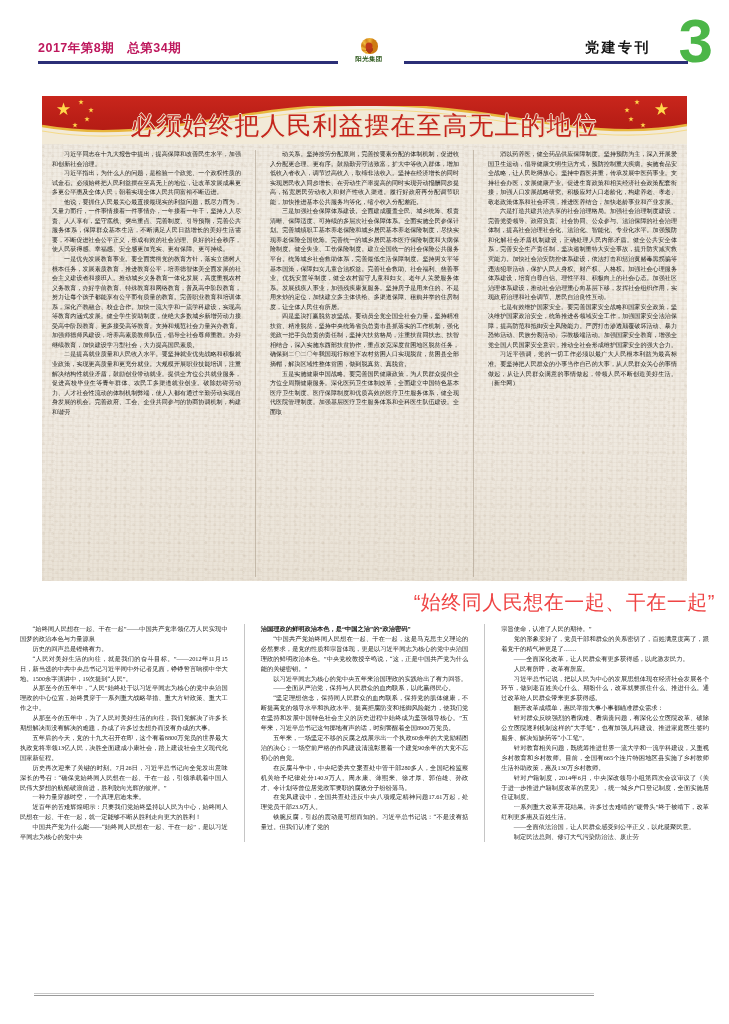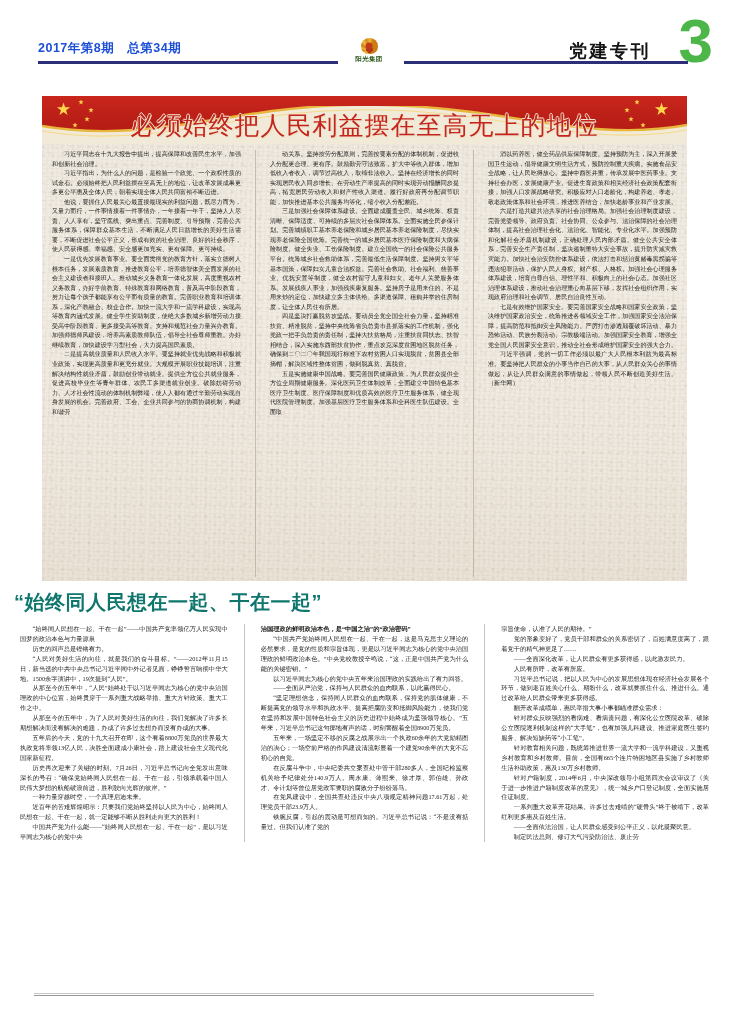--- a/index.html
+++ b/index.html
@@ -13,21 +13,21 @@
   }
   .page{position:relative;width:729px;height:1024px;box-sizing:border-box;}
 
   
   .masthead{
     position:absolute;left:0;top:40px;width:729px;height:52px;
   }
   .mast-issue{
     position:absolute;left:38px;top:0px;
     font-family:"Liberation Sans","DejaVu Sans",sans-serif;
-    font-weight:bold;font-size:12.5px;color:#1d4ed8;letter-spacing:0.5px;
+    font-weight:bold;font-size:12.5px;color:#be185d;letter-spacing:0.5px;
     white-space:nowrap;
   }
   .mast-rule-left{
     position:absolute;left:38px;top:21px;width:300px;height:2.5px;
     background:#2b2f77;
   }
   .mast-rule-right{
     position:absolute;left:404px;top:21px;width:284px;height:2.5px;
     background:#2b2f77;
   }
@@ -50,21 +50,21 @@
     width:7px;height:7px;border-radius:50%;background:#c0391a;
   }
   .logo-word{
     margin-top:1px;font-family:"Liberation Sans","DejaVu Sans",sans-serif;
     font-size:6.2px;font-weight:bold;color:#2f5a1e;letter-spacing:0.3px;
     white-space:nowrap;transform:scaleX(1.05);
   }
   .mast-title{
     position:absolute;right:78px;top:-1px;
     font-family:"Liberation Sans","DejaVu Sans",sans-serif;
-    font-weight:bold;font-size:18px;color:#141414;letter-spacing:2.5px;
+    font-weight:bold;font-size:14px;color:#141414;letter-spacing:2.5px;
     white-space:nowrap;
   }
   .mast-pageno{
     position:absolute;right:16px;top:-30px;
     font-family:"Liberation Sans","DejaVu Sans",sans-serif;
     font-weight:bold;font-size:62px;line-height:62px;color:#4cb648;
   }
 
   
   .banner{
@@ -121,23 +121,23 @@
   .colsep{
     width:0;border-left:1px solid rgba(150,135,115,0.45);
     align-self:stretch;position:relative;z-index:1;
   }
 
   
   .article2{
     position:absolute;left:14px;top:588px;width:701px;height:420px;
   }
   .a2-headline{
-    text-align:left;
-    font-family:"Liberation Sans","DejaVu Sans",sans-serif;
-    font-weight:bold;color:#0f766e;white-space:nowrap;
+    text-align:right;
+    font-family:"Liberation Sans","DejaVu Sans",sans-serif;
+    font-weight:normal;color:#ef4444;white-space:nowrap;
   }
   .a2-h1{font-size:20px;letter-spacing:0.5px;line-height:24px;margin-top:2px;}
   .a2-h2{font-size:20px;letter-spacing:0.2px;line-height:24px;margin-top:2px;}
   .a2-cols{
     margin-top:10px;display:flex;gap:16px;width:701px;box-sizing:border-box;
     padding:0 6px;
   }
   .a2-col{
     flex:1;min-width:0;
     font-size:6.25px;line-height:9.9px;color:#1d1d1b;

